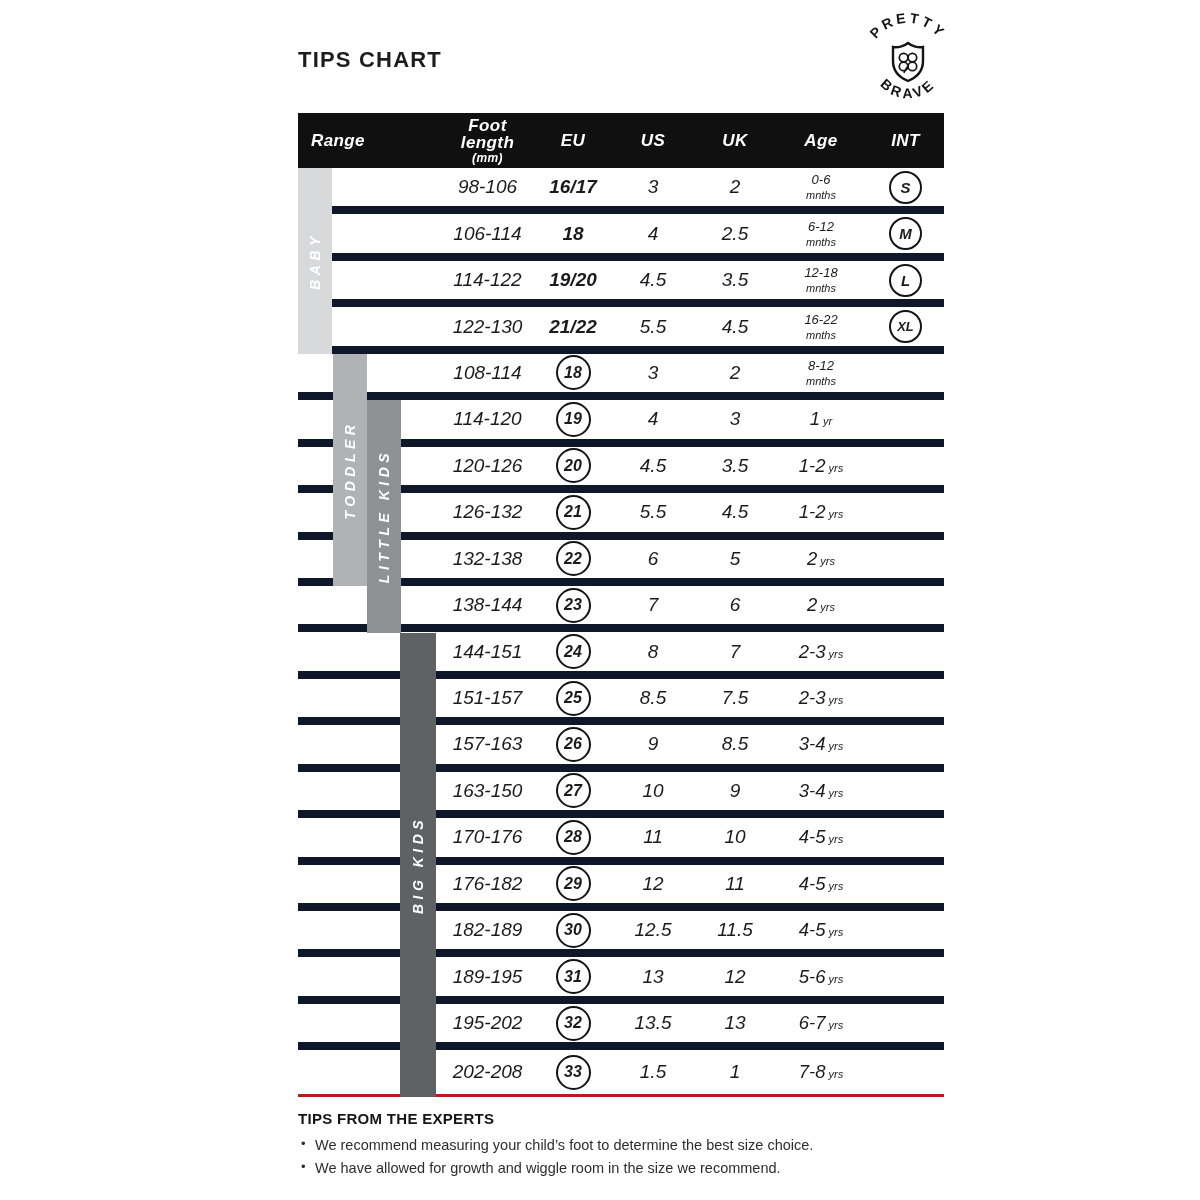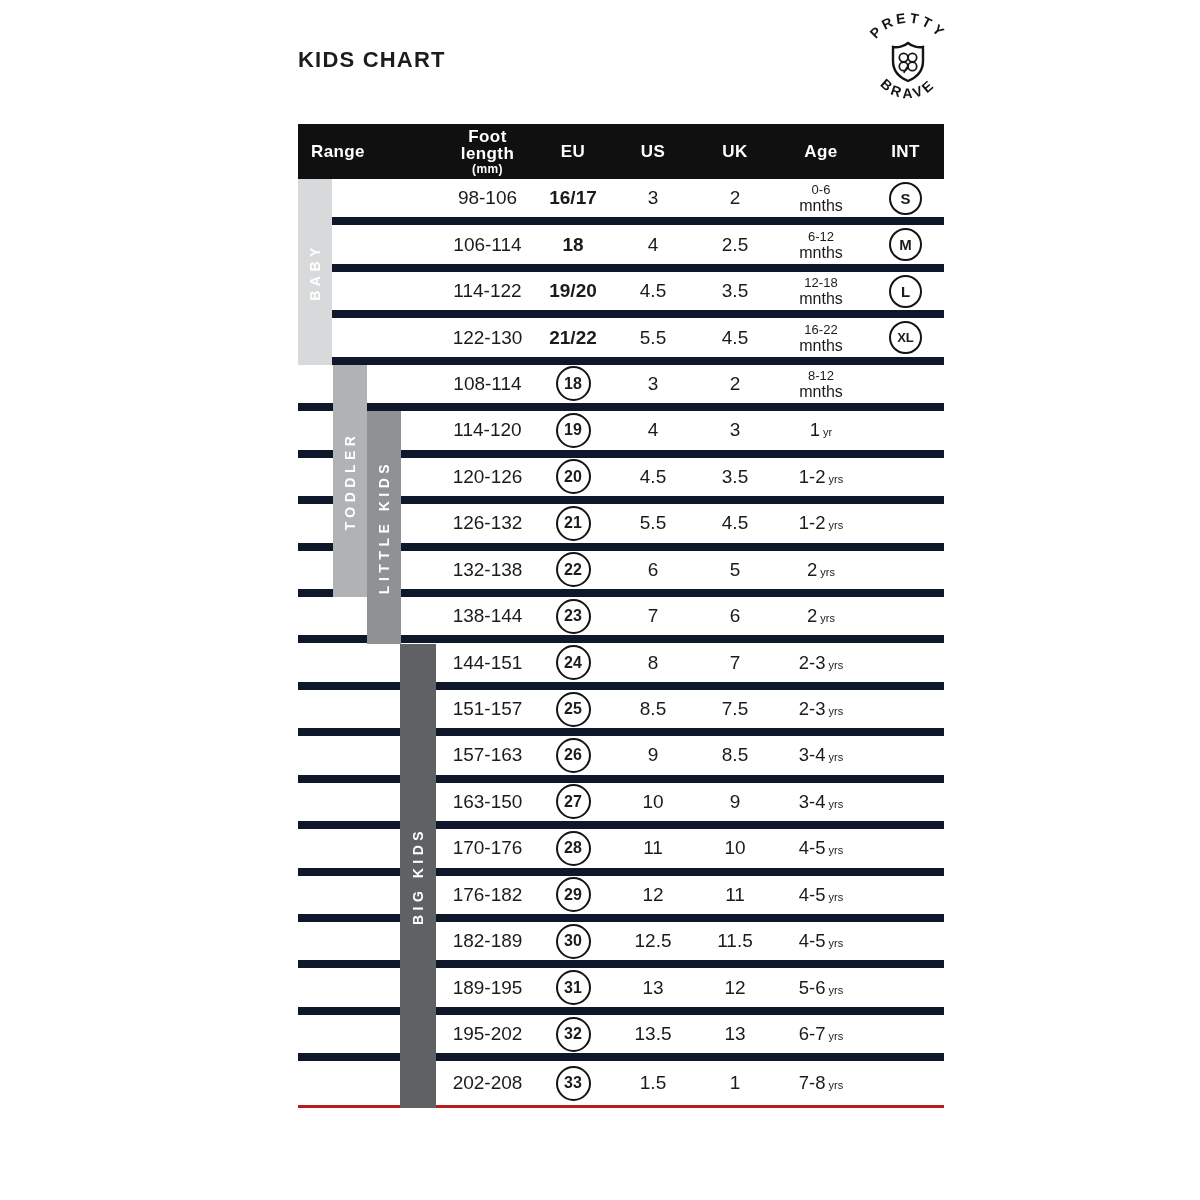--- a/index.html
+++ b/index.html
@@ -9,21 +9,21 @@
   }
   .title {
     position:absolute; left:298px; top:47px;
     font-size:22px; font-weight:700; letter-spacing:1.2px; color:#1c1c1c;
   }
   .logo { position:absolute; left:858px; top:12px; width:100px; height:100px; }
   .logo text { font-family:"Liberation Sans", sans-serif; font-size:14px; font-weight:700;
     letter-spacing:3.2px; fill:#141414; }
 
   
-  .table { position:absolute; left:298px; top:124px; width:646px; }
+  .table { position:absolute; left:298px; top:113px; width:646px;font-style:italic; }
   .thead {
     height:55px; background:#101010; color:#ffffff;
     display:flex; align-items:center;
   }
   .th { font-weight:700; font-size:17px; text-align:center; letter-spacing:0.4px; }
   .col-range { width:142px; box-sizing:border-box; }
   .th.col-range { text-align:left; padding-left:13px; }
   .col-foot { width:95px; } .col-eu { width:76px; } .col-us { width:84px; }
   .col-uk { width:80px; } .col-age { width:92px; } .col-int { width:77px; }
   .th-sub { font-size:12px; font-weight:700; line-height:12px; margin-top:1px; }
@@ -38,21 +38,21 @@
 
   .eu-bold { font-weight:700; font-size:19px; }
   .eu-circle {
     display:inline-flex; align-items:center; justify-content:center;
     width:35px; height:35px; box-sizing:border-box;
     border:2.5px solid #141414; border-radius:50%;
     font-weight:700; font-size:16px;
   }
   .age-stack { display:inline-block; line-height:1; }
   .age-stack .age-val { font-size:13px; line-height:19px; }
-  .age-stack .age-unit { font-size:16px; line-height:11px; margin-top:1px; }
+  .age-stack .age-unit { font-size:11px; line-height:11px; margin-top:1px; }
   .age-inline .age-val { font-size:18.5px; }
   .age-inline .age-unit-i { font-size:11px; margin-left:3px; }
   .int-circle {
     display:inline-flex; align-items:center; justify-content:center;
     width:33px; height:33px; box-sizing:border-box;
     border:2.5px solid #141414; border-radius:50%;
     font-weight:700; font-size:15px; letter-spacing:0;
   }
   .int-circle.xl { font-size:13px;text-align:right; }
 
@@ -71,21 +71,21 @@
   .tips li {
     position:relative; padding-left:17px; font-size:14.5px; line-height:1.6; color:#2d2d2d;
   }
   .tips li::before { content:"\2022"; position:absolute; left:3px; top:0; font-size:13px; color:#2d2d2d; }
 </style>
 </head>
 <body>
 
 <div class="page">
 
-  <div class="title">KIDS CHART</div>
+  <div class="title">TIPS CHART</div>
 
   <div class="logo">
     <svg viewBox="0 0 100 100" width="100" height="100">
       <defs>
         <path id="arcTop" d="M 11.6,56.8 A 39,39 0 1 1 88.4,56.8" fill="none"></path>
         <path id="arcBot" d="M 16.1,62.3 A 36,36 0 0 0 83.9,62.3" fill="none"></path>
       </defs>
       <text text-anchor="middle">
         <textPath href="#arcTop" startOffset="50%">PRETTY</textPath>
       </text>
@@ -307,14 +307,21 @@
         </div>
         <div class="range-bar" style="left: 69px; width: 34px; top: 287.25px; height: 232.25px; background: rgb(143, 145, 148);">
           <span class="bar-label">LITTLE KIDS</span>
         </div>
         <div class="range-bar" style="left: 102px; width: 36px; top: 519.5px; height: 464.5px; background: rgb(95, 97, 101);">
           <span class="bar-label">BIG KIDS</span>
         </div>
       </div>
   </div>
 
+  <div class="tips">
+    <div class="tips-head">TIPS FROM THE EXPERTS</div>
+    <ul>
+        <li>We recommend measuring your child’s foot to determine the best size choice.</li>
+        <li>We have allowed for growth and wiggle room in the size we recommend.</li>
+      </ul>
+  </div>
 
 </div>
 
 </body></html>

